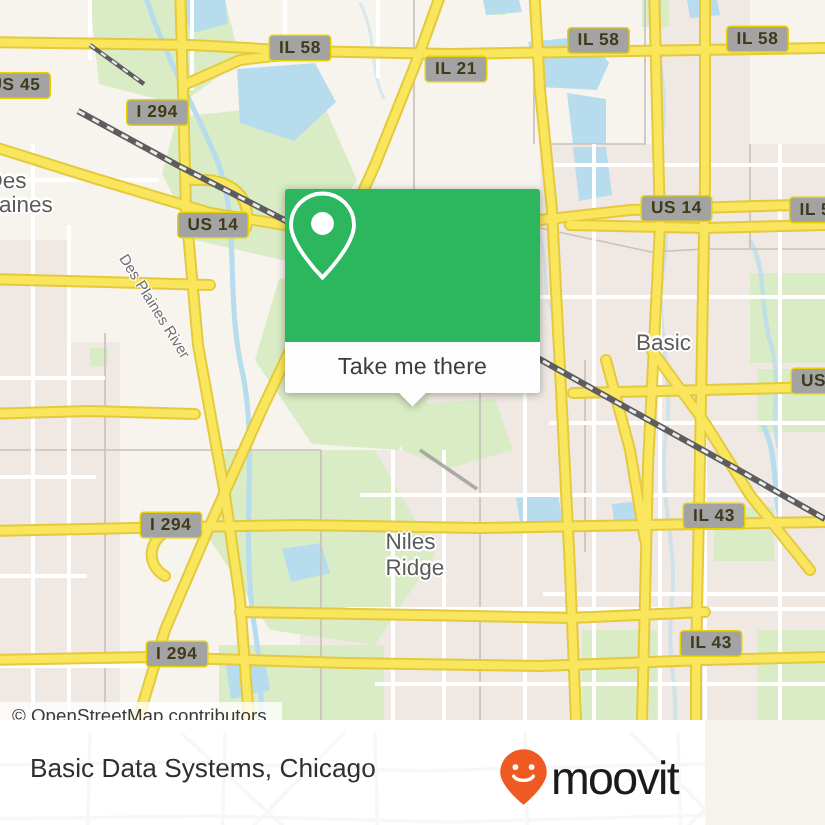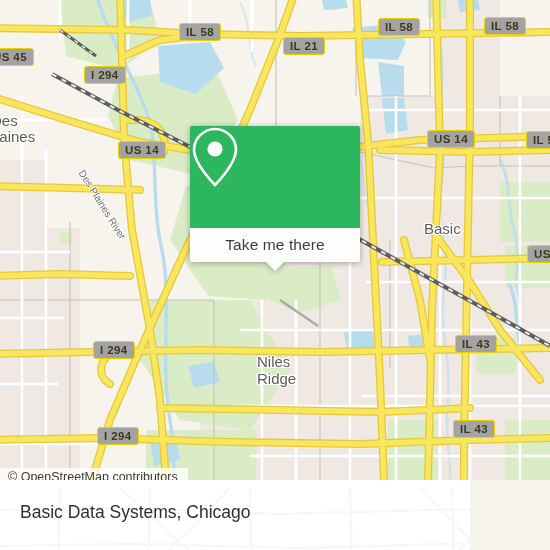--- a/index.html
+++ b/index.html
@@ -371,15 +371,24 @@
         <path d="M452 478 L454 560"></path>
         <path d="M120 478 L210 560"></path>
           <path d="M230 478 L150 560"></path>
         <path d="M420 478 L500 560"></path>
           <path d="M520 478 L440 560"></path>
       </g>
     </svg>
 
     <div id="footer-title">Basic Data Systems, Chicago</div>
 
+    <div id="brand">
+      <svg width="34" height="40" viewBox="0 0 34 40">
+        <path d="M17 1.5 C8.4 1.5 1.5 8.4 1.5 17 C1.5 26.5 17 38.5 17 38.5 C17 38.5 32.5 26.5 32.5 17 C32.5 8.4 25.6 1.5 17 1.5 Z" fill="#ef5a23"></path>
+        <circle cx="11.6" cy="13.4" r="1.9" fill="#ffffff"></circle>
+        <circle cx="22.4" cy="13.4" r="1.9" fill="#ffffff"></circle>
+        <path d="M10.4 19.4 C12.6 23.2 21.4 23.2 23.6 19.4" fill="none" stroke="#ffffff" stroke-width="2.2" stroke-linecap="round"></path>
+      </svg>
+      <span id="brand-name">moovit</span>
+    </div>
   </div>
 
 </div>
 
 </body></html>

